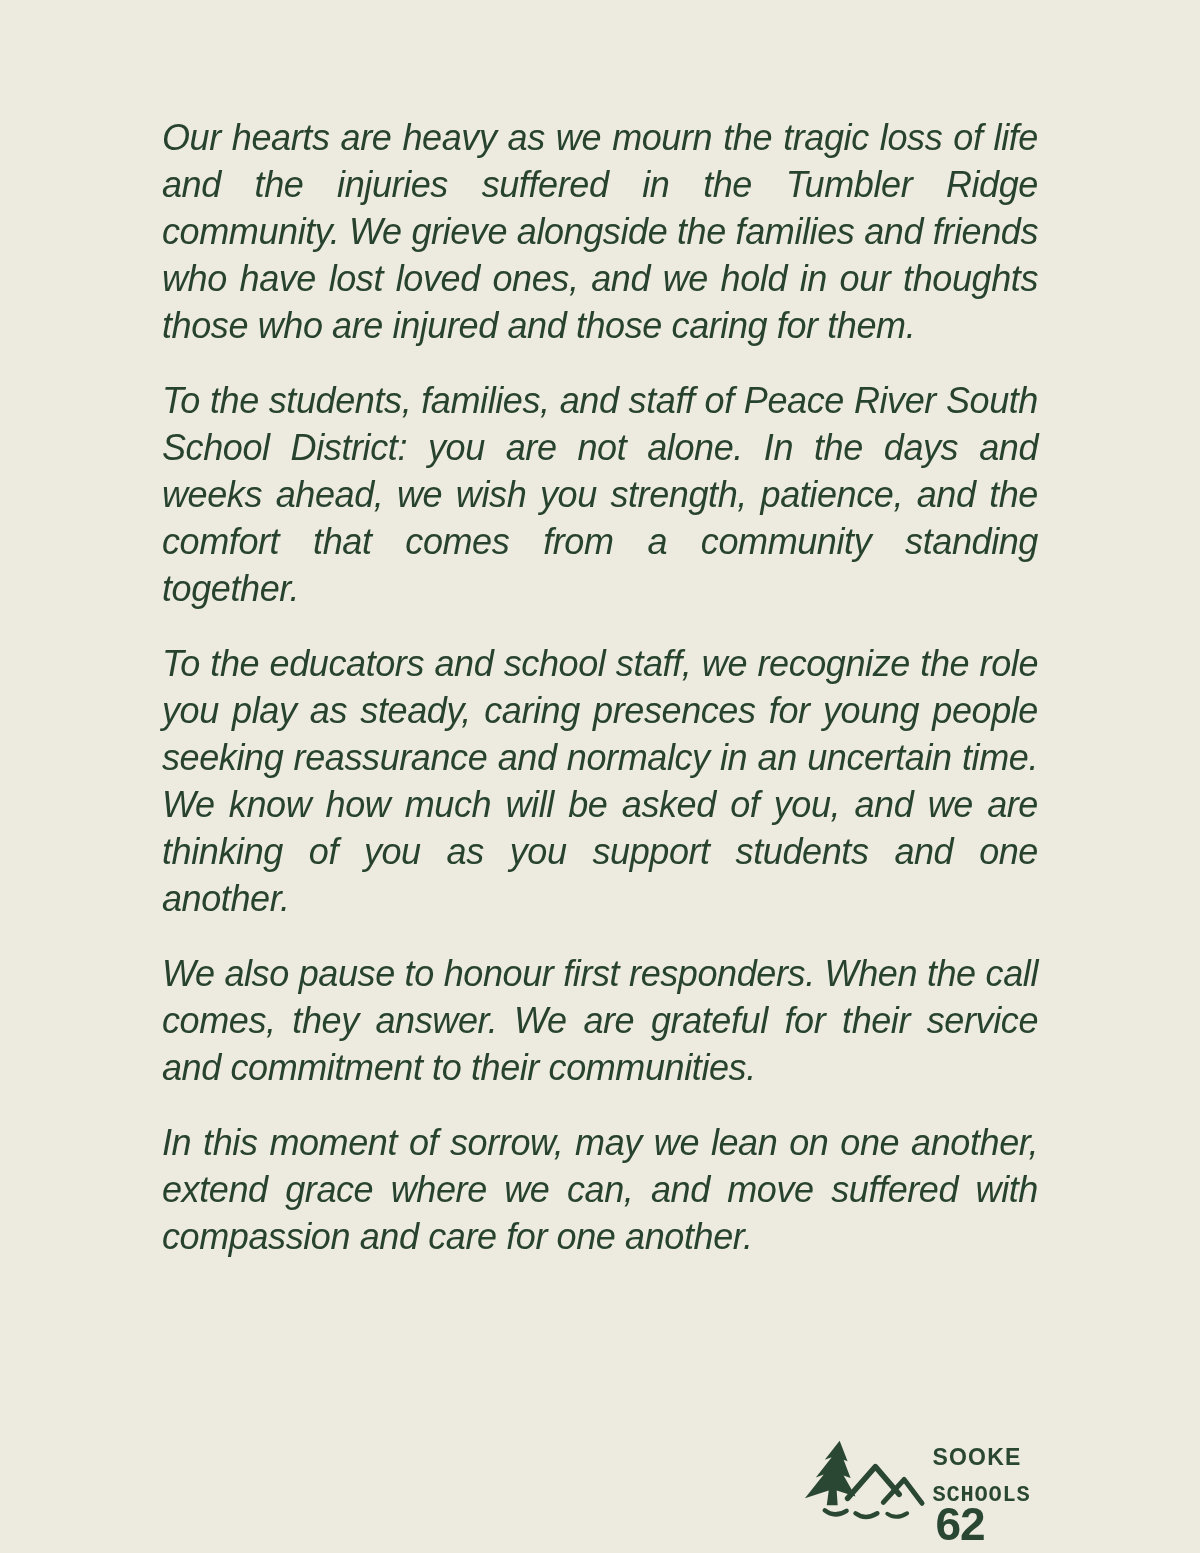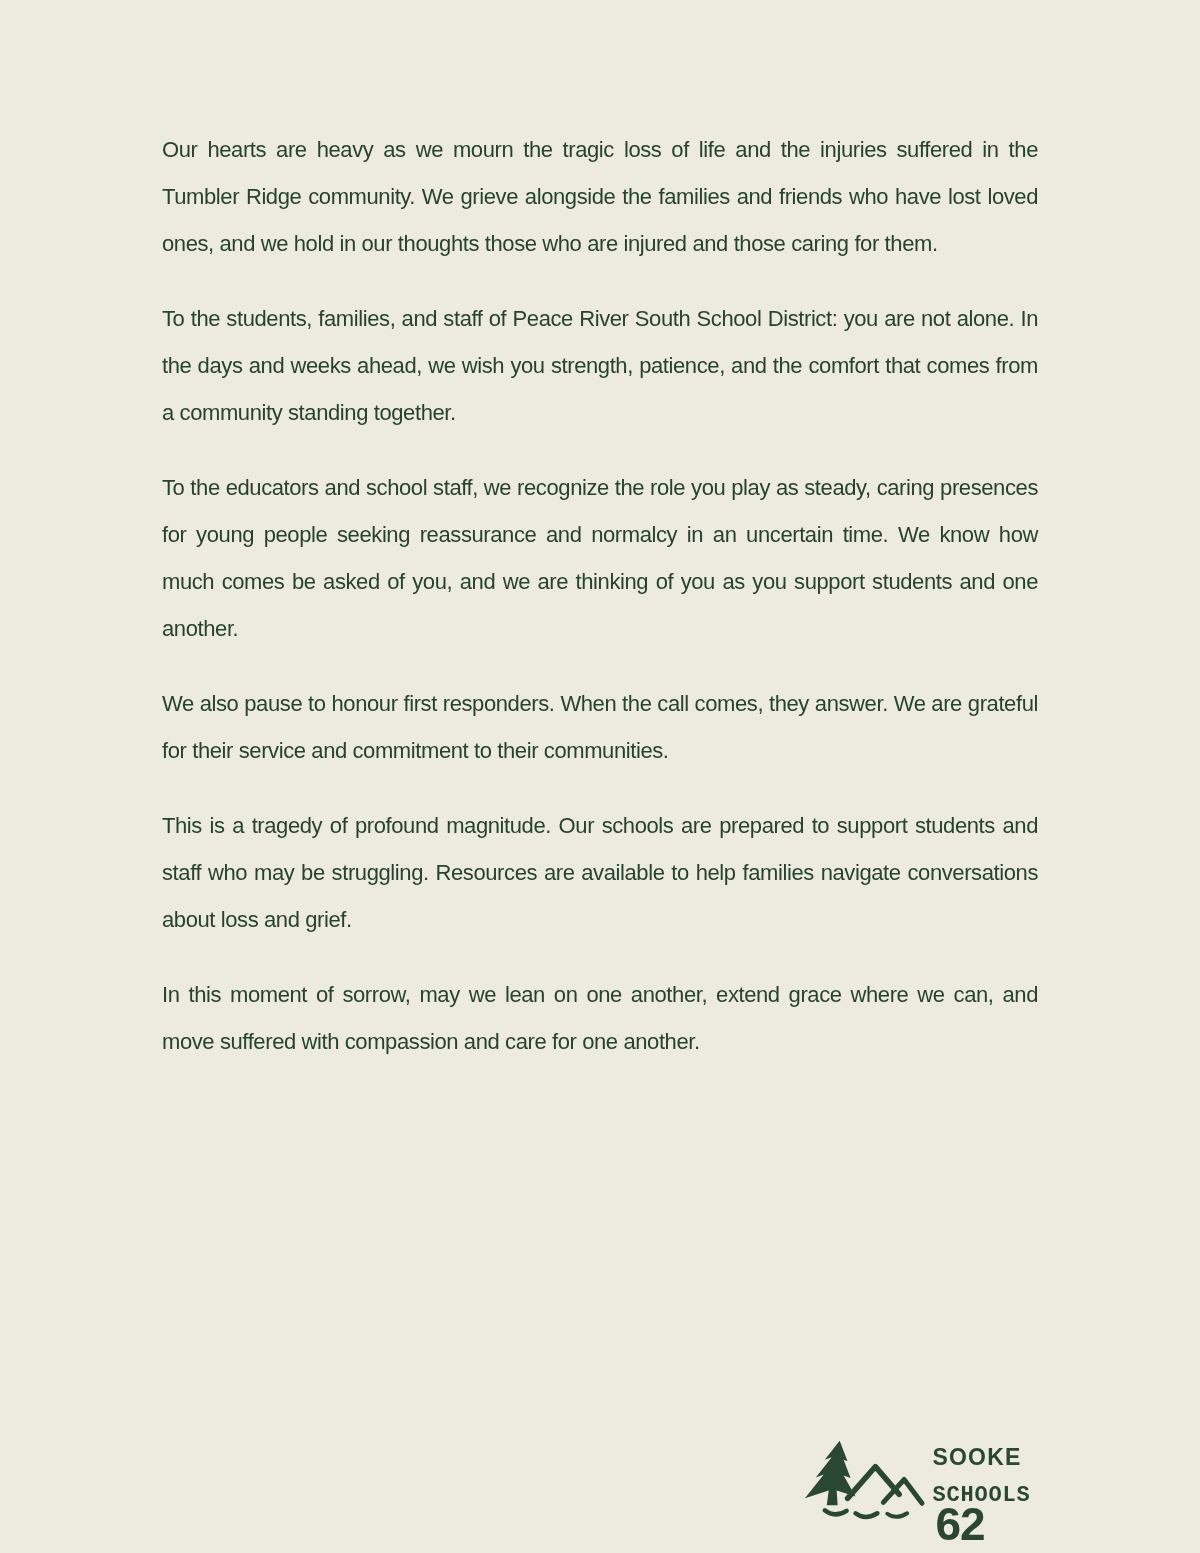--- a/index.html
+++ b/index.html
@@ -18,27 +18,28 @@
     position: absolute;
     inset: 0;
   }
   .content {
     position: absolute;
     left: 162px;
     top: 110px;
     width: 876px;
   }
   .content p {
-    margin: 16px 0 28px 0;
-    font-size: 22px;
+    margin: 4px 0 28px 0;
+    font-size: 36px;
     line-height: 47px;
     letter-spacing: -0.4px;
     text-align: justify;
     color: #27432f;
     hyphens: none;
+    font-style: italic;
     -webkit-hyphens: none;
   }
   .logo {
     position: absolute;
     top: 1436px;
     right: 44px;
     display: flex;
     align-items: flex-start;
     color: #2a4733;
   }
@@ -95,23 +96,22 @@
   }
 </style>
 </head>
 <body>
 
 <div class="page">
 
   <div class="content">
     <p>Our hearts are heavy as we mourn the tragic loss of life and the injuries suffered in the Tumbler Ridge community. We grieve alongside the families and friends who have lost loved ones, and we hold in our thoughts those who are injured and those caring for them.</p>
     <p>To the students, families, and staff of Peace River South School District: you are not alone. In the days and weeks ahead, we wish you strength, patience, and the comfort that comes from a community standing together.</p>
-    <p>To the educators and school staff, we recognize the role you play as steady, caring presences for young people seeking reassurance and normalcy in an uncertain time. We know how much comes be asked of you, and we are thinking of you as you support students and one another.</p>
+    <p>To the educators and school staff, we recognize the role you play as steady, caring presences for young people seeking reassurance and normalcy in an uncertain time. We know how much will be asked of you, and we are thinking of you as you support students and one another.</p>
     <p>We also pause to honour first responders. When the call comes, they answer. We are grateful for their service and commitment to their communities.</p>
-    <p>This is a tragedy of profound magnitude. Our schools are prepared to support students and staff who may be struggling. Resources are available to help families navigate conversations about loss and grief.</p>
     <p>In this moment of sorrow, may we lean on one another, extend grace where we can, and move suffered with compassion and care for one another.</p>
   </div>
 
   <div class="logo">
     <span class="logo-mark">
       <svg viewBox="0 0 270 170" xmlns="http://www.w3.org/2000/svg" aria-hidden="true">
         <g fill="none" stroke="#2a4733" stroke-linecap="round" stroke-linejoin="round">
 
           <path d="M112,122 L168,58 L216,114" stroke-width="11"></path>
 

